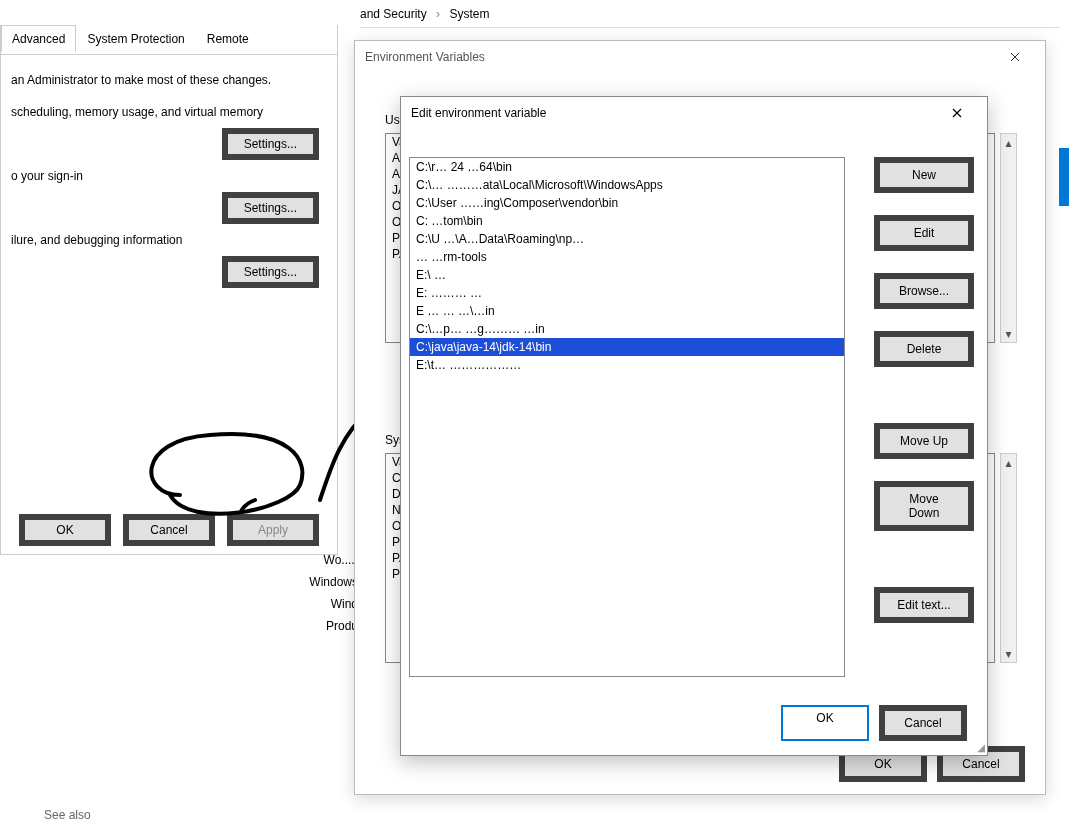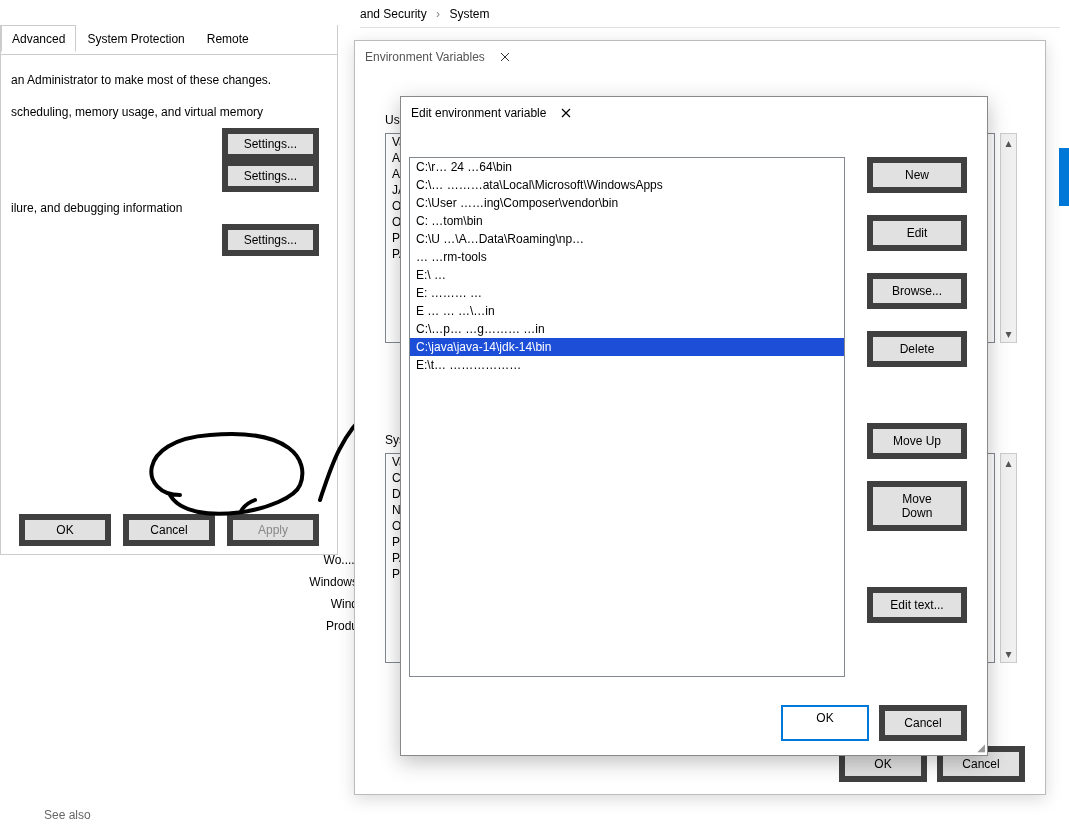--- a/index.html
+++ b/index.html
@@ -18,38 +18,38 @@
   .btn.primary { border: 2px solid #0078d7; background: #fff; }
   .settings-row { text-align: right; padding-right: 8px; margin: 4px 0 18px 0; }
   .envbtn-row { text-align: right; padding-right: 8px; margin-top: 30px; }
   .okrow { position: absolute; bottom: 8px; left: 0; right: 0; display: flex; gap: 12px; justify-content: center; }
 
   .labels { position: absolute; left: 298px; top: 545px; font-size: 12px; text-align: right; width: 60px; }
   .labels div { margin: 8px 0; }
   .seealso { position: absolute; left: 44px; top: 808px; color: #666; font-size: 12px; }
 
   .envwin { position: absolute; left: 354px; top: 40px; width: 692px; height: 755px; background: #fff; border: 1px solid #bbb; box-shadow: 0 4px 16px rgba(0,0,0,.15); }
-  .titlebar { height: 32px; display: flex; align-items: center; padding: 0 10px; color: #555; }
+  .titlebar { height: 32px; display: flex; align-items: center; justify-content: space-between; padding: 0 10px; color: #555; }
   .closebtn { width: 40px; height: 28px; display: flex; align-items: center; justify-content: center; }
   .closebtn svg { width: 10px; height: 10px; }
   .fieldset-lbl { position: absolute; left: 30px; font-size: 12px; color: #000; }
   .listbox { position: absolute; left: 30px; width: 610px; border: 1px solid #828790; background: #fff; overflow: hidden; }
   .listbox .row { padding: 1px 6px; font-size: 12px; white-space: nowrap; overflow: hidden; }
   .scrollbar { position: absolute; width: 17px; background: #f0f0f0; border: 1px solid #ccc; }
   .scrollbar .arrow { width: 100%; height: 17px; display: flex; align-items: center; justify-content: center; color: #555; }
   .okline { position: absolute; bottom: 12px; right: 20px; display: flex; gap: 10px; }
   .okline .btn { min-width: 88px; padding: 5px 14px; }
 
   .editwin { position: absolute; left: 400px; top: 96px; width: 588px; height: 660px; background: #fff; border: 1px solid #888; box-shadow: 0 6px 20px rgba(0,0,0,.25); }
   .editwin .titlebar { color: #000; }
   .pathlist { position: absolute; left: 8px; top: 60px; width: 436px; height: 520px; border: 1px solid #828790; background: #fff; }
   .pathlist .row { padding: 2px 6px; font-size: 12px; white-space: nowrap; overflow: hidden; height: 18px; line-height: 14px; }
   .pathlist .row.sel { background: #1d4ed8; color: #fff; }
   .editbtns { position: absolute; right: 20px; top: 60px; width: 100px; display: flex; flex-direction: column; }
-  .editbtns .btn { width: 100px; padding: 5px 14px; margin-bottom: 8px; }
+  .editbtns .btn { width: 100px; padding: 5px 14px; margin-bottom: 8px; margin-left: 7px; }
 
   .hand { position: absolute; left: 130px; top: 400px; pointer-events: none; }
 
   .winaccent { position: absolute; right: 0; top: 148px; width: 10px; height: 58px; background: #0078d7; }
 </style>
 </head>
 <body>
 
 <div class="breadcrumb">
   <span>and Security</span>
@@ -62,20 +62,21 @@
 <div class="syswin">
   <div class="tabs">
     <div class="tab active">Advanced</div>
     <div class="tab">System Protection</div>
     <div class="tab">Remote</div>
   </div>
   <div class="body">
     <div class="line">an Administrator to make most of these changes.</div>
     <div class="line">scheduling, memory usage, and virtual memory</div>
     <div class="settings-row"><span class="btn">Settings...</span></div>
+    <div class="line">o your sign-in</div>
     <div class="settings-row"><span class="btn">Settings...</span></div>
     <div class="line">ilure, and debugging information</div>
     <div class="settings-row"><span class="btn">Settings...</span></div>
   </div>
   <div class="okrow">
     <span class="btn" style="min-width:92px">OK</span>
     <span class="btn" style="min-width:92px">Cancel</span>
     <span class="btn" style="min-width:92px;color:#888">Apply</span>
   </div>
 </div>

